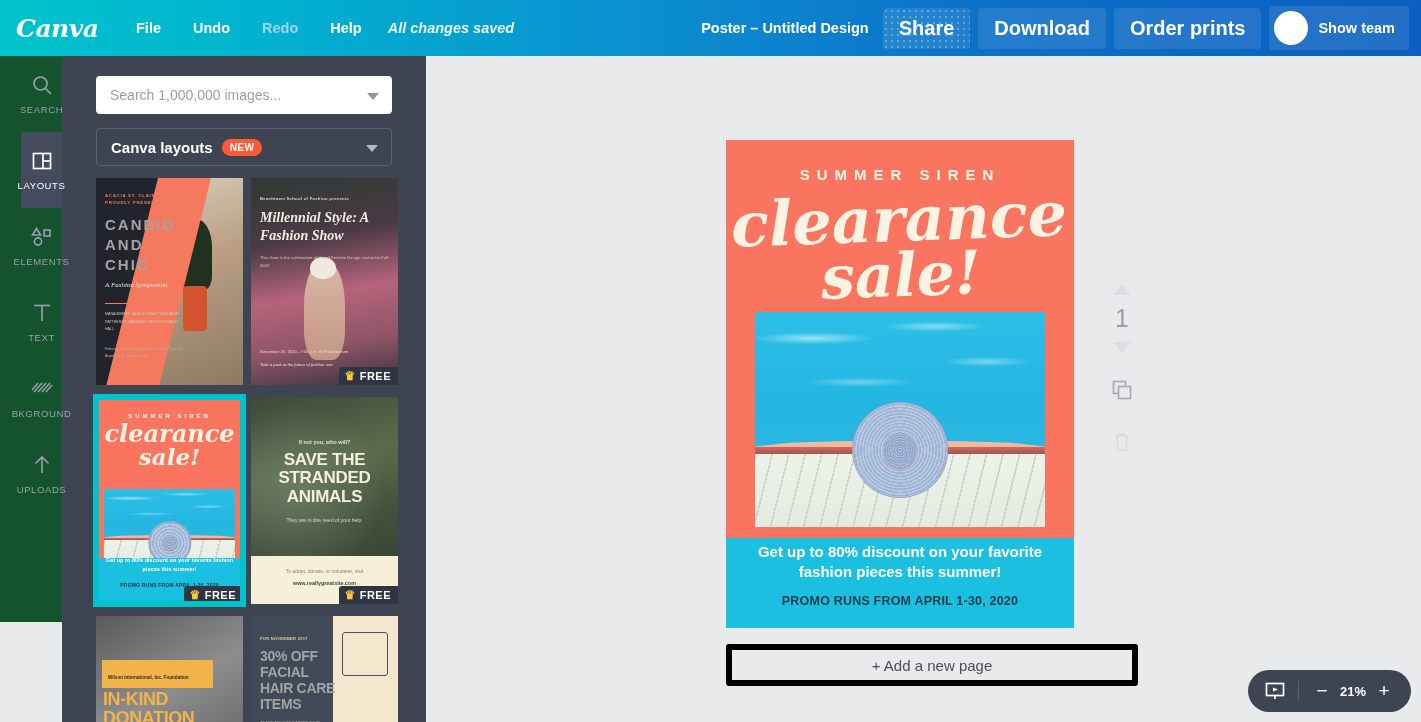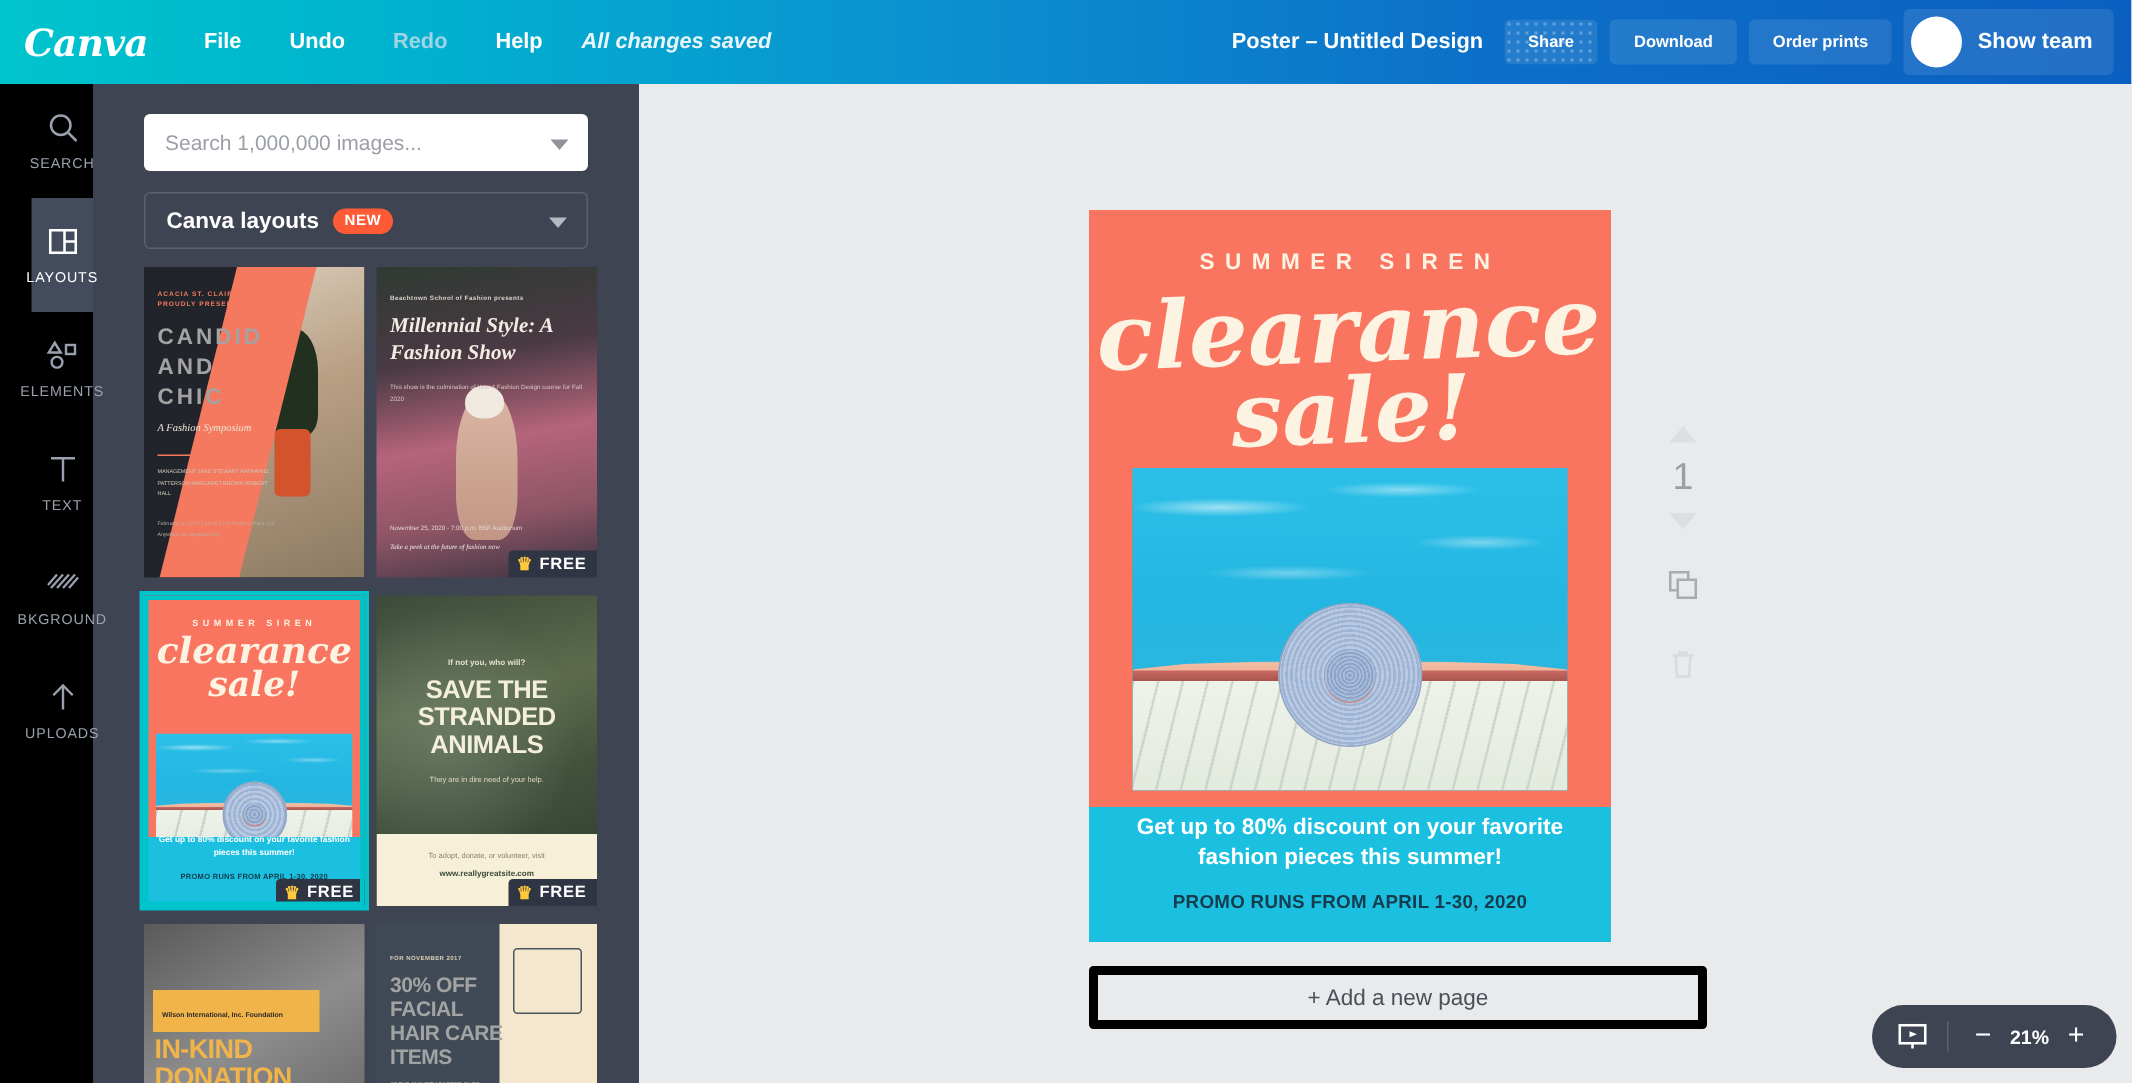--- a/index.html
+++ b/index.html
@@ -37,21 +37,21 @@
   }
   .hdr-right {
     margin-left: auto; display: flex; align-items: center; gap: 8px;
     padding-right: 12px;
   }
   .doc-title {
     color: #ffffff; font-size: 14.5px; font-weight: bold;
     white-space: nowrap; margin-right: 6px;
   }
   .hdr-btn {
-    color: #fff; font-size: 11px; font-weight: bold;
+    color: #fff; font-size: 20px; font-weight: bold;
     border-radius: 4px; padding: 9px 16px;
     background: rgba(255,255,255,0.10);
     cursor: pointer; white-space: nowrap;
   }
   .hdr-btn.share {
     background-color: rgba(255,255,255,0.10);
     background-image: radial-gradient(rgba(255,255,255,0.28) 1px, transparent 1px);
     background-size: 6px 6px;
   }
   .team-btn {
@@ -61,22 +61,22 @@
   }
   .avatar {
     width: 34px; height: 34px; border-radius: 50%;
     background: #ffffff; flex: none;
   }
   .team-btn .lbl { color:#fff; font-size:14.5px; font-weight:bold; white-space:nowrap; }
 
   
   .rail {
     position: absolute; top: 56px; left: 0;
-    width: 62px; height: 666px;
-    background: #000000;
+    width: 62px; height: 566px;
+    background: #14532d;
     z-index: 15;
     padding-left: 21px;
   }
   .rail-item {
     height: 76px; display: flex; flex-direction: column;
     align-items: center; justify-content: center; gap: 7px;
     cursor: pointer; position: relative;
   }
   .rail-item.active { background: #434b5c; }
   .rail-item .icon { width: 24px; height: 24px; display:block; }

